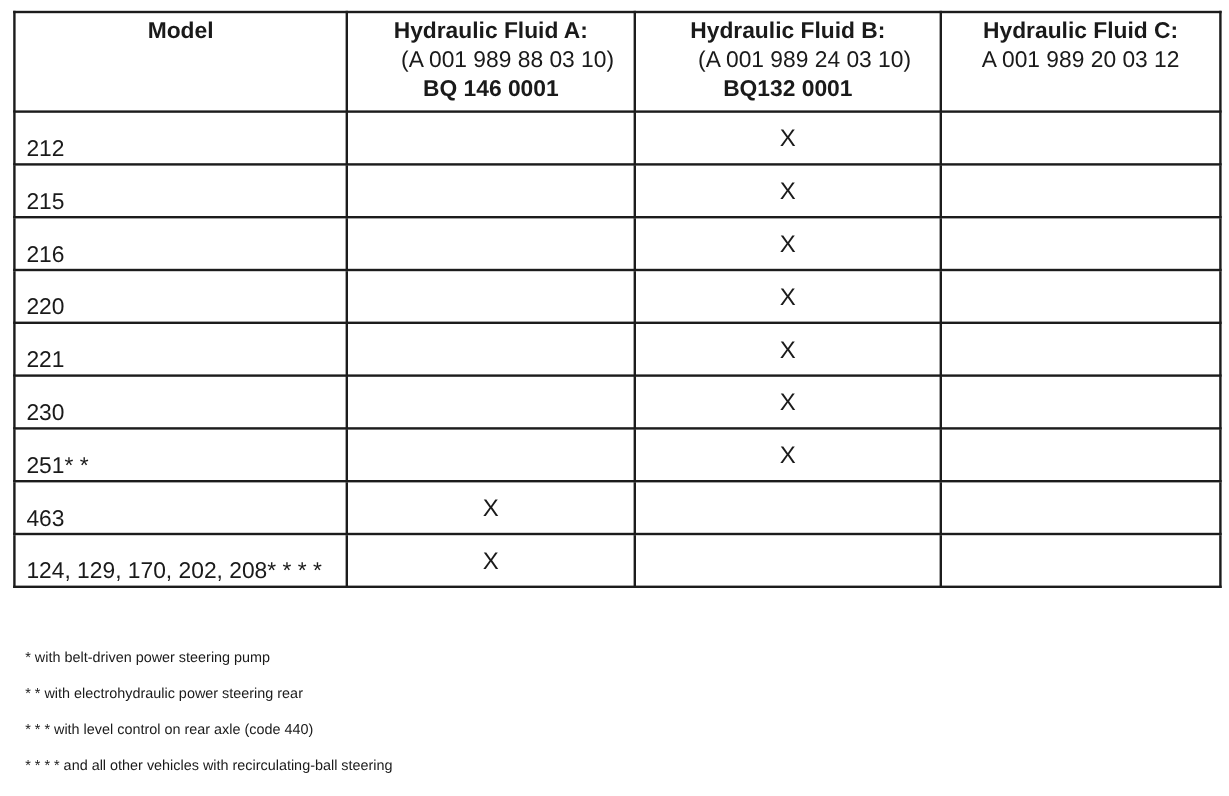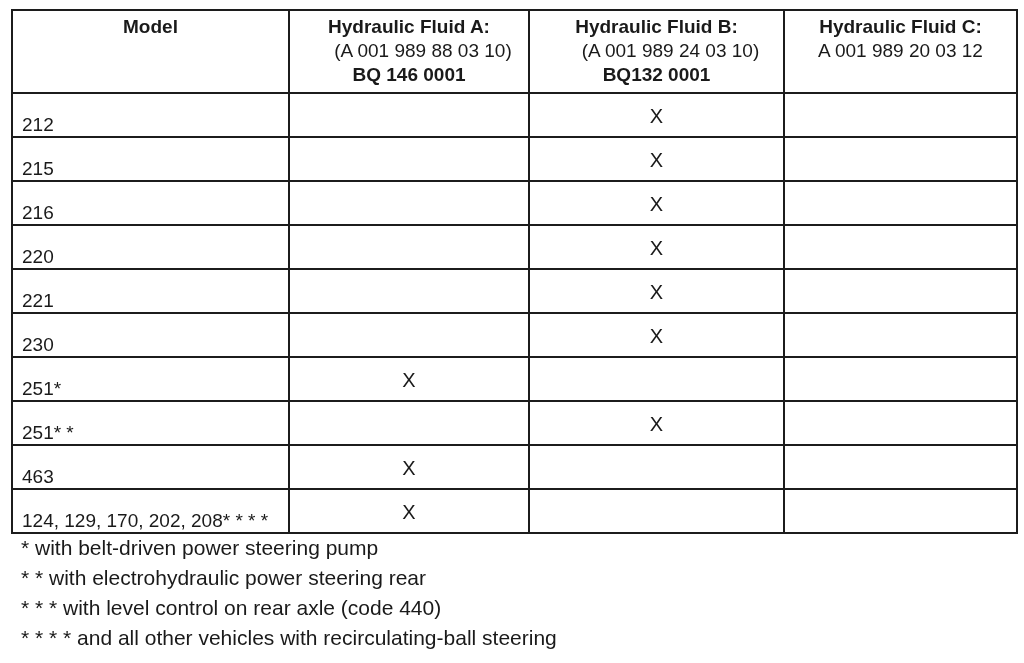--- a/index.html
+++ b/index.html
@@ -57,21 +57,21 @@
   td.mark-cell {
     text-align: center;
     vertical-align: middle;
     font-size: 20px;
     padding-top: 3px;
   }
   .footnotes {
     position: absolute;
     left: 21px;
     top: 533px;
-    font-size: 21px;
+    font-size: 12px;
     line-height: 30px;
     white-space: nowrap;
   }
 </style>
 </head>
 <body>
 
 <div class="page">
 
   <table class="fluid-table">
@@ -133,26 +133,20 @@
         <td class="mark-cell">X</td>
         <td class="mark-cell"></td>
       </tr>
       <tr>
         <td class="model-cell">230</td>
         <td class="mark-cell"></td>
         <td class="mark-cell">X</td>
         <td class="mark-cell"></td>
       </tr>
       <tr>
-        <td class="model-cell">251*</td>
-        <td class="mark-cell">X</td>
-        <td class="mark-cell"></td>
-        <td class="mark-cell"></td>
-      </tr>
-      <tr>
         <td class="model-cell">251* *</td>
         <td class="mark-cell"></td>
         <td class="mark-cell">X</td>
         <td class="mark-cell"></td>
       </tr>
       <tr>
         <td class="model-cell">463</td>
         <td class="mark-cell">X</td>
         <td class="mark-cell"></td>
         <td class="mark-cell"></td>

